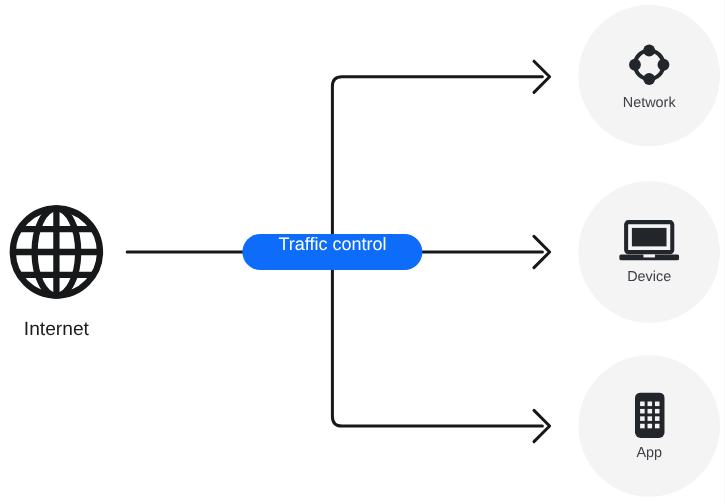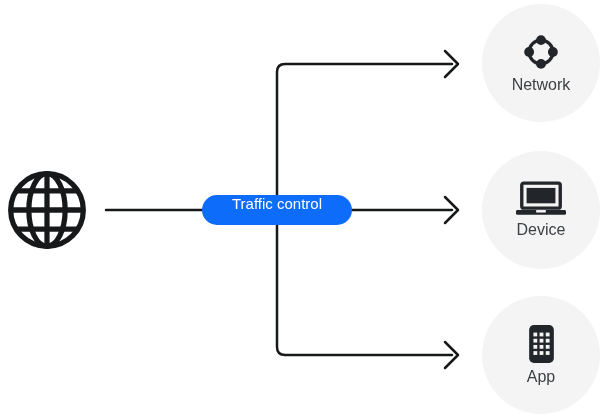--- a/index.html
+++ b/index.html
@@ -40,21 +40,21 @@
   }
   .node{
     position:absolute;width:118px;height:118px;border-radius:50%;
     background:var(--node-fill);
     display:flex;flex-direction:column;align-items:center;justify-content:center;
     gap:5px;
   }
   .node-network{left:482px;top:4px;}
   .node-device{left:482px;top:151px;}
   .node-app{left:482px;top:296px;}
-  .node-label{font-size:16px;color:var(--label);}
+  .node-label{font-size:12px;color:var(--label);}
   .icon{display:block;}
   .icon .stroke{fill:none;stroke:var(--icon);}
   .icon .fill{fill:var(--icon);}
   .icon .cutout{fill:var(--node-fill);}
 </style>
 </head>
 <body>
 
 <div class="canvas">
 
@@ -77,20 +77,21 @@
       <circle class="globe-stroke" cx="45" cy="45" r="38"></circle>
       <ellipse class="globe-stroke" cx="45" cy="45" rx="19" ry="38"></ellipse>
       <g clip-path="url(#globeClip)">
         <line class="globe-stroke" x1="45" y1="4" x2="45" y2="86"></line>
         <line class="globe-stroke" x1="4" y1="45" x2="86" y2="45"></line>
         <line class="globe-stroke" x1="0" y1="25" x2="90" y2="25"></line>
         <line class="globe-stroke" x1="0" y1="65" x2="90" y2="65"></line>
       </g>
     </svg>
   </div>
+  <div class="source-label">Internet</div>
 
   <div class="pill">
     <span>Traffic control</span>
   </div>
 
   <div class="node node-network">
     <svg class="icon" width="38" height="38" viewBox="0 0 40 40" xmlns="http://www.w3.org/2000/svg">
       <circle class="stroke" cx="20" cy="20" r="12.5" stroke-width="3.5"></circle>
       <circle class="fill" cx="20" cy="7.5" r="5.2"></circle>
       <circle class="fill" cx="20" cy="32.5" r="5.2"></circle>

